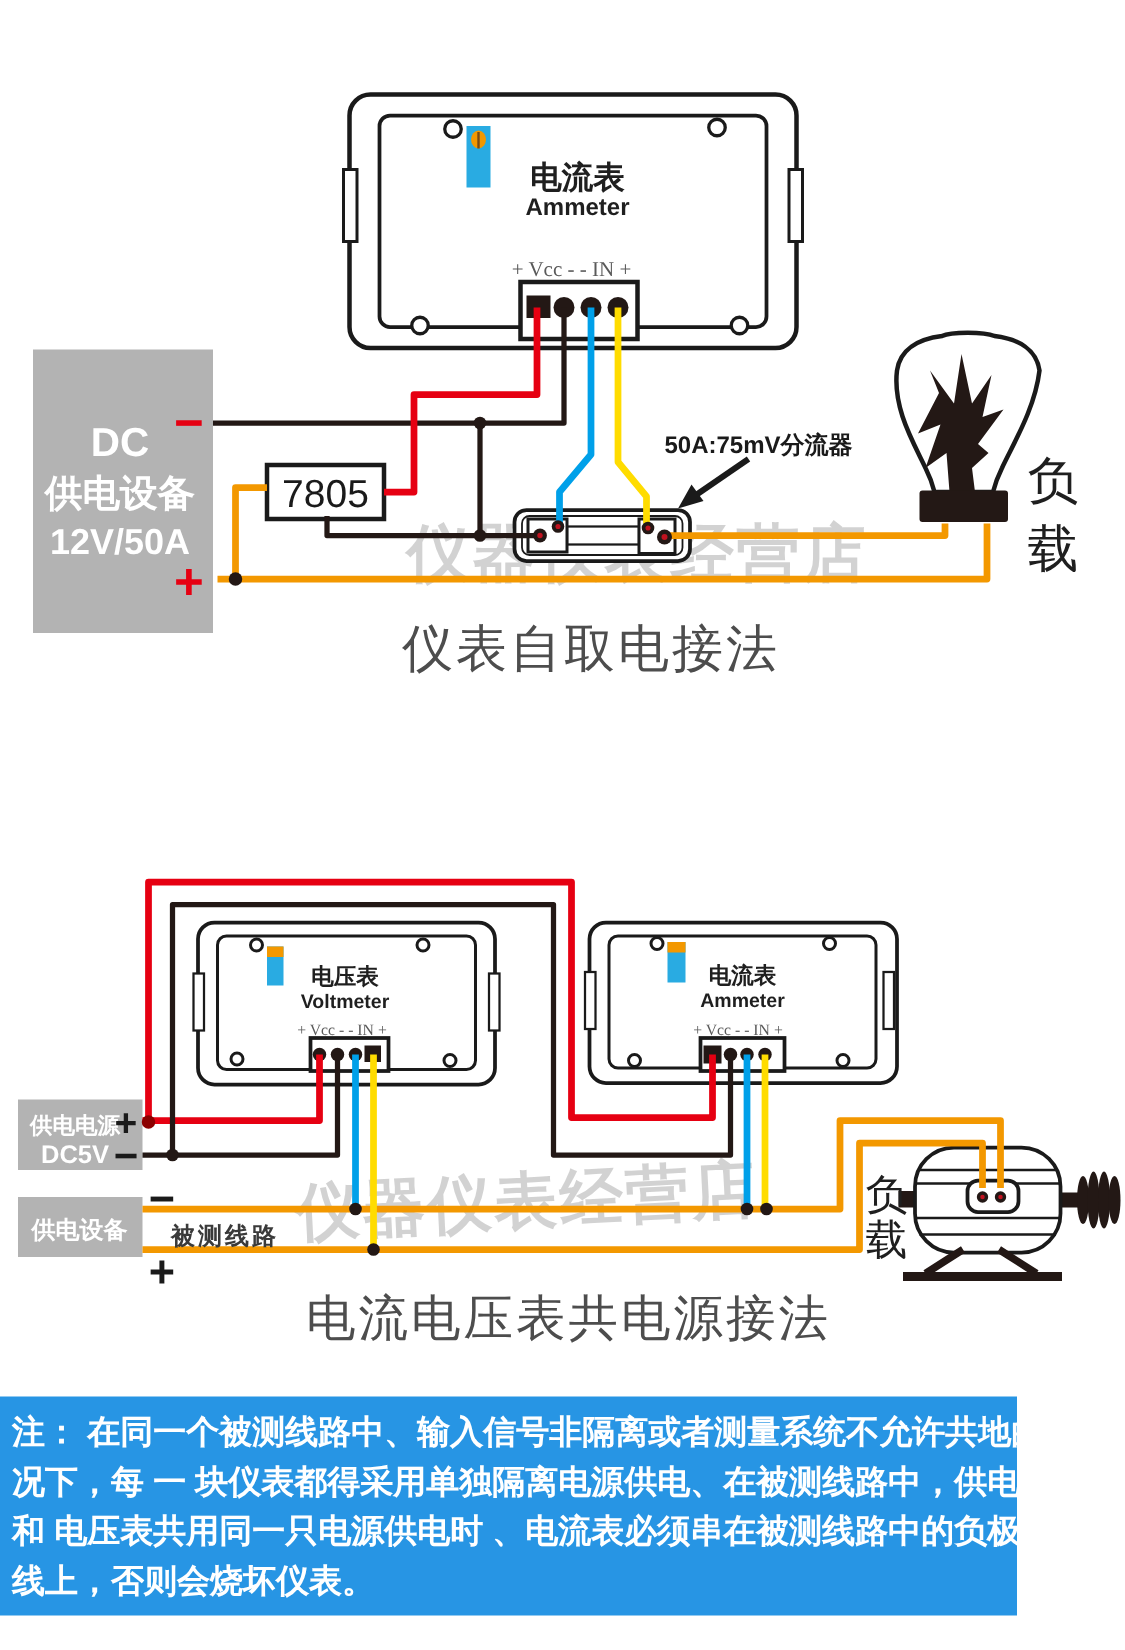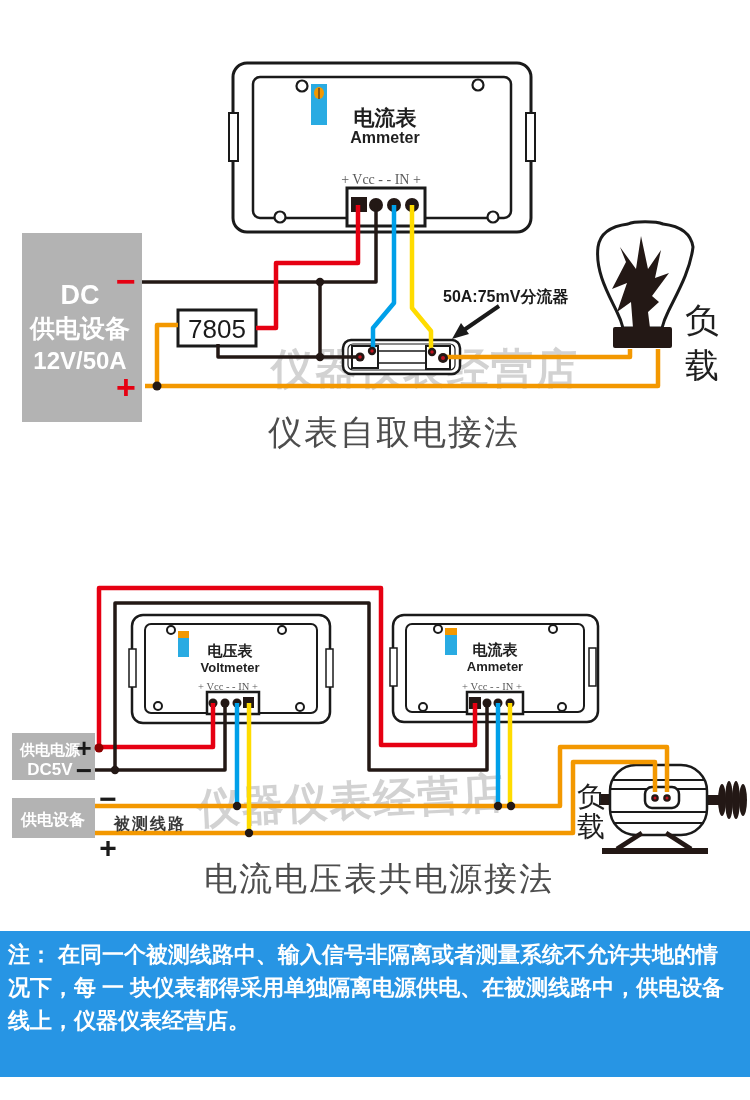--- a/index.html
+++ b/index.html
@@ -9,21 +9,21 @@
   .cjk{font-family:"Liberation Sans", sans-serif;}
   .pins-label{font-family:"Liberation Serif", serif;fill:#5a5a5a;}
   .meter-cn{font-weight:bold;fill:#1f1f1f;}
   .meter-en{font-weight:600;fill:#1f1f1f;}
   .boxtext{fill:#ffffff;font-weight:bold;}
   .title{fill:#4d4d4d;letter-spacing:2px;}
   .watermark{fill:#8c8c8c;opacity:0.38;font-weight:bold;letter-spacing:2px;}
   .wire{fill:none;stroke-linejoin:round;stroke-linecap:butt;}
   .outline{fill:#ffffff;stroke:#1a1a1a;}
   .darkfill{fill:#231815;}
-  .note{position:absolute;left:0;top:931px;width:750px;height:146px;background:#2795e4;
+  .note{position:absolute;left:0;top:931px;width:678px;height:146px;background:#2795e4;
         color:#ffffff;font-weight:600;font-size:22px;line-height:33px;
         padding:7px 0 0 8px;box-sizing:border-box;}
   .note-line{white-space:nowrap;}
 </style>
 </head>
 <body>
 
 <div id="canvas">
 
 <svg id="diagram-svg" width="750" height="930" viewBox="0 0 750 930">
@@ -228,16 +228,17 @@
       <text class="cjk" x="591" y="836" font-size="28" fill="#1f1f1f" text-anchor="middle">载</text>
     </g>
 
     <text class="title cjk" x="379" y="890" font-size="33" font-weight="500" text-anchor="middle">电流电压表共电源接法</text>
   </g>
 </svg>
 
 <div class="note">
   <div class="note-line cjk">注：  在同一个被测线路中、输入信号非隔离或者测量系统不允许共地的情</div>
   <div class="note-line cjk">况下，每 一 块仪表都得采用单独隔离电源供电、在被测线路中，供电设备</div>
-  <div class="note-line cjk">线上，仪器仪表经营店。</div>
+  <div class="note-line cjk">和 电压表共用同一只电源供电时 、电流表必须串在被测线路中的负极回路</div>
+  <div class="note-line cjk">线上，否则会烧坏仪表。</div>
 </div>
 
 </div>
 
 </body></html>

